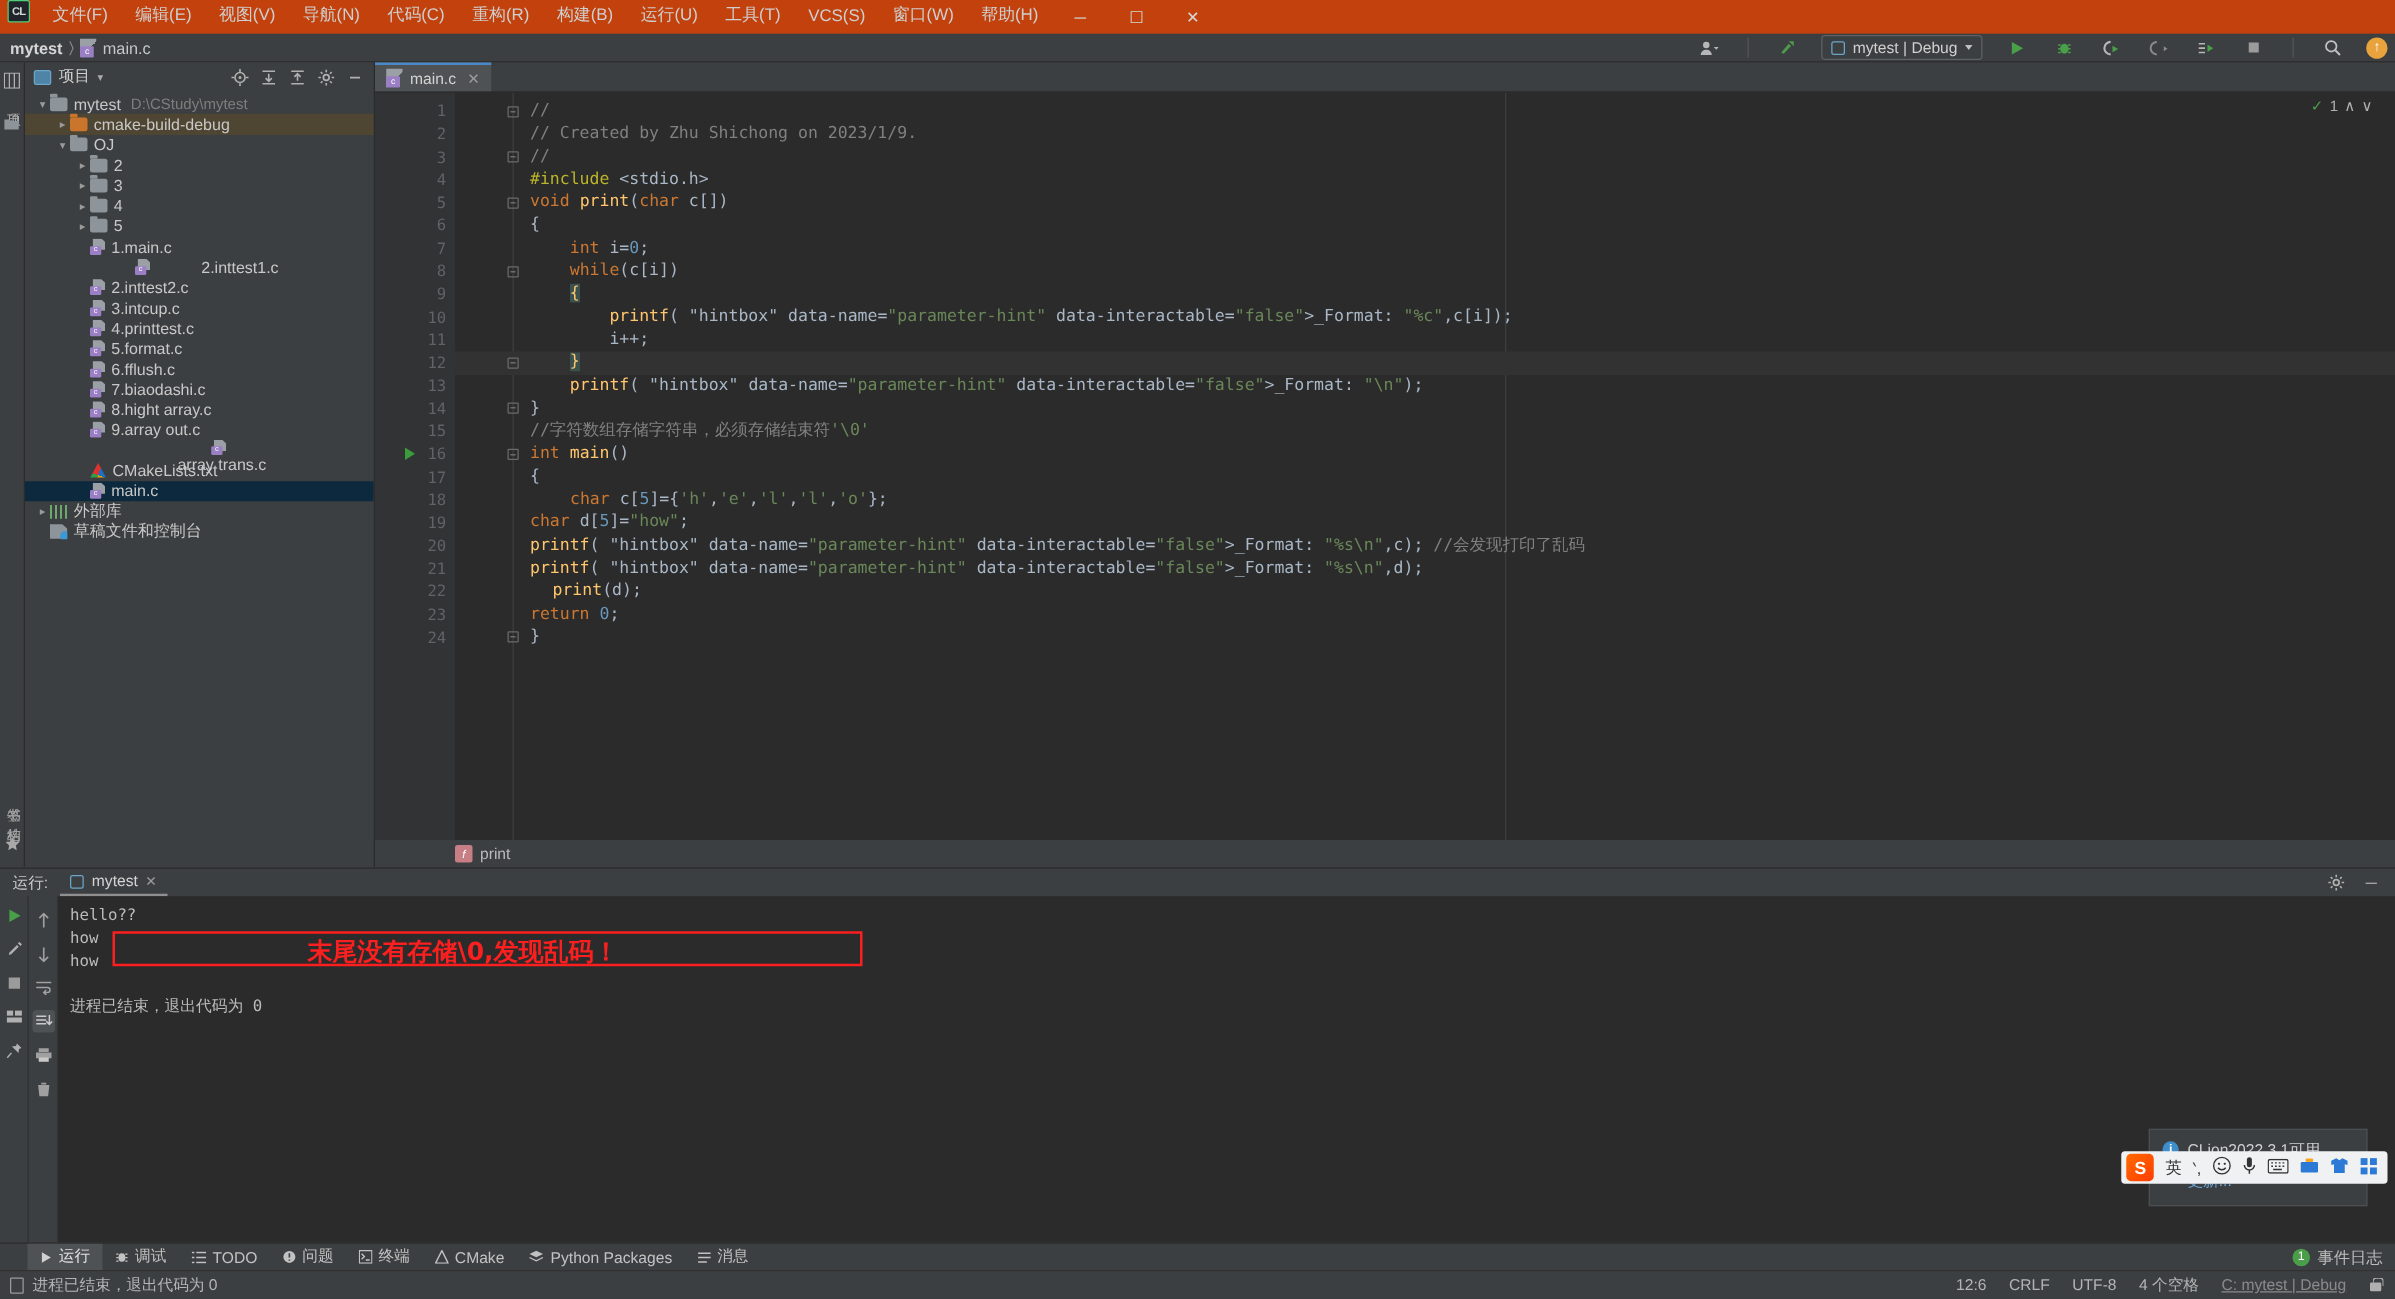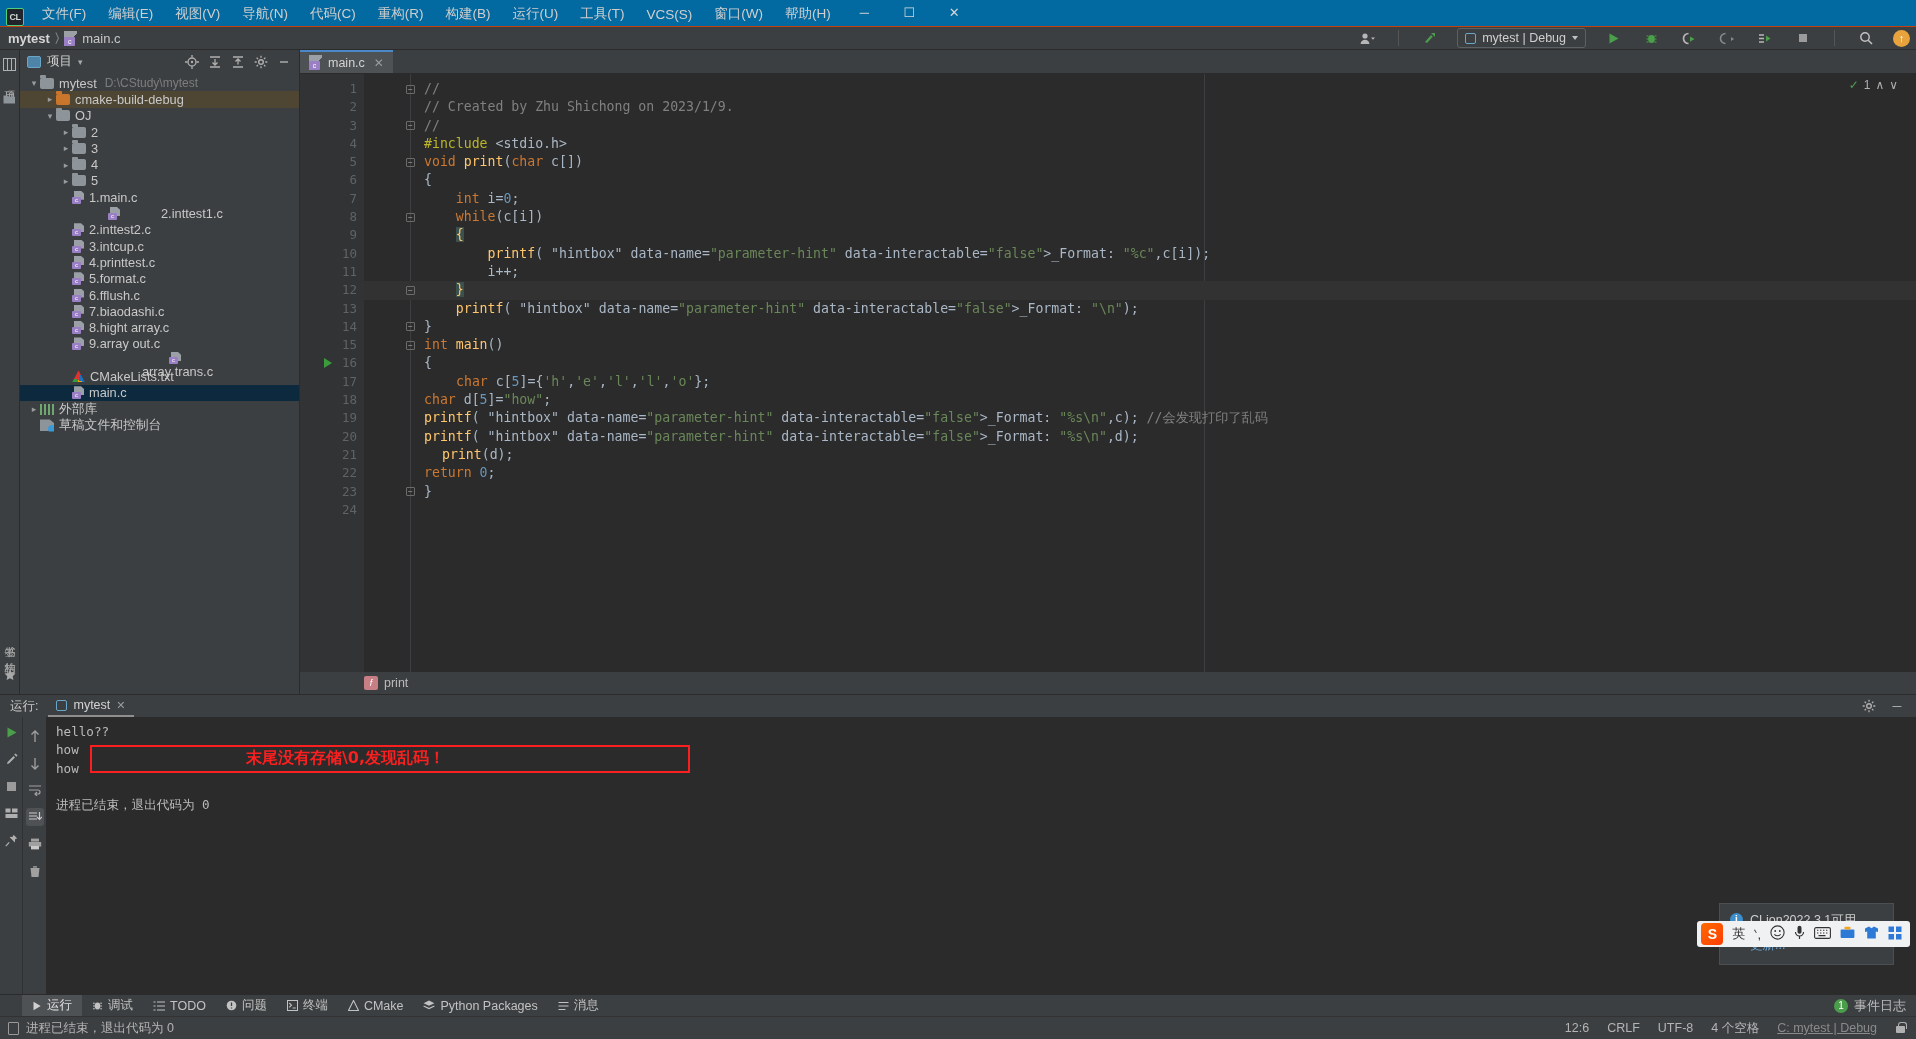--- a/index.html
+++ b/index.html
@@ -8,21 +8,21 @@
     background: #3c3f41;
     font-family: "Liberation Sans", sans-serif;
     font-size: 13px;
     color: #bbbbbb;
     overflow: hidden;
   }
   body { display: flex; flex-direction: column; }
 
   
   .titlebar {
-    height: 27px; background: #0369a1; display: flex; align-items: flex-end;
+    height: 27px; background: #c2410c; display: flex; align-items: flex-start;
     flex: 0 0 27px; border-bottom: 1px solid #c2410c;
   }
   .cl-logo {
     width: 18px; height: 18px; margin: 0 7px 0 6px; border-radius: 2px;
     background: #21252b; border: 1px solid #4ecf7b; color: #cfd8d2;
     font-size: 9px; font-weight: bold; display: flex; align-items: center; justify-content: center;
     letter-spacing: -0.5px;
   }
   .menu { display: flex; align-items: center; gap: 0px; }
   .menu-item { padding: 3px 11px; font-size: 13.5px; color: #cfcfcf; white-space: nowrap; }
@@ -131,21 +131,21 @@
   .run-body { flex: 1 1 auto; display: flex; min-height: 0; }
   .run-rail { width: 22px; flex: 0 0 22px; display: flex; flex-direction: column; align-items: center; gap: 9px; padding-top: 6px; background: #3c3f41; }
   .run-rail2 { width: 24px; flex: 0 0 24px; display: flex; flex-direction: column; align-items: center; gap: 9px; padding-top: 10px; background: #3c3f41; border-left: 1px solid #2f3133; }
   .rr-btn { width: 18px; height: 18px; display: flex; align-items: center; justify-content: center; color: #a9a9a9; font-size: 12px; border-radius: 3px; }
   .rr-btn.active { background: #4e5254; }
   .console { flex: 1 1 auto; background: #2b2b2b; position: relative;
     font-family: "DejaVu Sans Mono", monospace; font-size: 12.6px; color: #bbbbbb; padding: 6px 0 0 10px; overflow: hidden; }
   .coline { height: 18.3px; line-height: 18.3px; white-space: pre; }
   .coline.path { color: #7a7a7a; }
   .annot-box { position: absolute; left: 44px; top: 28px; width: 600px; height: 28px; border: 2.5px solid #fc1f1f; }
-  .annot-text { position: absolute; left: 200px; top: 31px; color: #fc1f1f; font-size: 16px;
+  .annot-text { position: absolute; left: 200px; top: 31px; color: #fc1f1f; font-size: 20px;
     font-family: "DejaVu Sans", sans-serif; font-weight: bold; white-space: nowrap; }
 
   
   .notif { position: absolute; right: 22px; bottom: 74px; width: 175px; background: #3c3f41;
     border: 1px solid #4b4f51; padding: 8px 10px 10px 10px; font-size: 12.5px; z-index: 30; }
   .notif-row { display: flex; align-items: flex-start; gap: 7px; color: #cfcfcf; }
   .info-ico { width: 13px; height: 13px; border-radius: 50%; background: #3d8ecb; color: #fff;
     font-size: 10px; font-weight: bold; display: flex; align-items: center; justify-content: center; flex: 0 0 13px; margin-top: 1px; }
   .notif-link { color: #6aa6d6; margin-top: 8px; margin-left: 20px; font-size: 12.5px; }
 
@@ -544,20 +544,21 @@
             <div class="cline"><span class="fold" style="left:42px">−</span><span style="margin-left:54px;display:inline-block"><span class="kw">void</span> <span class="fn">print</span>(<span class="kw">char</span> c[])</span></div>
             <div class="cline"><span style="margin-left:54px;display:inline-block">{</span></div>
             <div class="cline"><span style="margin-left:54px;display:inline-block">    <span class="kw">int</span> i=<span class="num">0</span>;</span></div>
             <div class="cline"><span class="fold" style="left:42px">−</span><span style="margin-left:54px;display:inline-block">    <span class="kw">while</span>(c[i])</span></div>
             <div class="cline"><span style="margin-left:54px;display:inline-block">    <span class="brace-hl">{</span></span></div>
             <div class="cline"><span style="margin-left:54px;display:inline-block">        <span class="fn">printf</span>( <span class="&lt;span">"hintbox"</span> data-name=<span class="str">"parameter-hint"</span> data-interactable=<span class="str">"false"</span>&gt;_Format:</span> <span class="str">"%c"</span>,c[i]);</div>
             <div class="cline"><span style="margin-left:54px;display:inline-block">        i++;</span></div>
             <div class="cline hl"><span class="fold" style="left:42px">−</span><span style="margin-left:54px;display:inline-block">    <span class="brace-hl">}</span></span></div>
             <div class="cline"><span style="margin-left:54px;display:inline-block">    <span class="fn">printf</span>( <span class="&lt;span">"hintbox"</span> data-name=<span class="str">"parameter-hint"</span> data-interactable=<span class="str">"false"</span>&gt;_Format:</span> <span class="str">"\n"</span>);</div>
             <div class="cline"><span class="fold" style="left:42px">−</span><span style="margin-left:54px;display:inline-block">}</span></div>
+            <div class="cline"><span style="margin-left:54px;display:inline-block"><span class="cmt">//字符数组存储字符串，必须存储结束符<span class="str">'\0'</span></span></span></div>
             <div class="cline"><span class="fold" style="left:42px">−</span><span style="margin-left:54px;display:inline-block"><span class="kw">int</span> <span class="fn">main</span>()</span></div>
             <div class="cline"><span style="margin-left:54px;display:inline-block">{</span></div>
             <div class="cline"><span style="margin-left:86px;display:inline-block"><span class="kw">char</span> c[<span class="num">5</span>]={<span class="str">'h'</span>,<span class="str">'e'</span>,<span class="str">'l'</span>,<span class="str">'l'</span>,<span class="str">'o'</span>};</span></div>
             <div class="cline"><span style="margin-left:54px;display:inline-block"><span class="kw">char</span> d[<span class="num">5</span>]=<span class="str">"how"</span>;</span></div>
             <div class="cline"><span style="margin-left:54px;display:inline-block"><span class="fn">printf</span>( <span class="&lt;span">"hintbox"</span> data-name=<span class="str">"parameter-hint"</span> data-interactable=<span class="str">"false"</span>&gt;_Format:</span> <span class="str">"%s\n"</span>,c); <span class="cmt">//会发现打印了乱码</span></div>
             <div class="cline"><span style="margin-left:54px;display:inline-block"><span class="fn">printf</span>( <span class="&lt;span">"hintbox"</span> data-name=<span class="str">"parameter-hint"</span> data-interactable=<span class="str">"false"</span>&gt;_Format:</span> <span class="str">"%s\n"</span>,d);</div>
             <div class="cline"><span style="margin-left:72px;display:inline-block"><span class="fn">print</span>(d);</span></div>
             <div class="cline"><span style="margin-left:54px;display:inline-block"><span class="kw">return</span> <span class="num">0</span>;</span></div>
             <div class="cline"><span class="fold" style="left:42px">−</span><span style="margin-left:54px;display:inline-block">}</span></div>
           </div>

